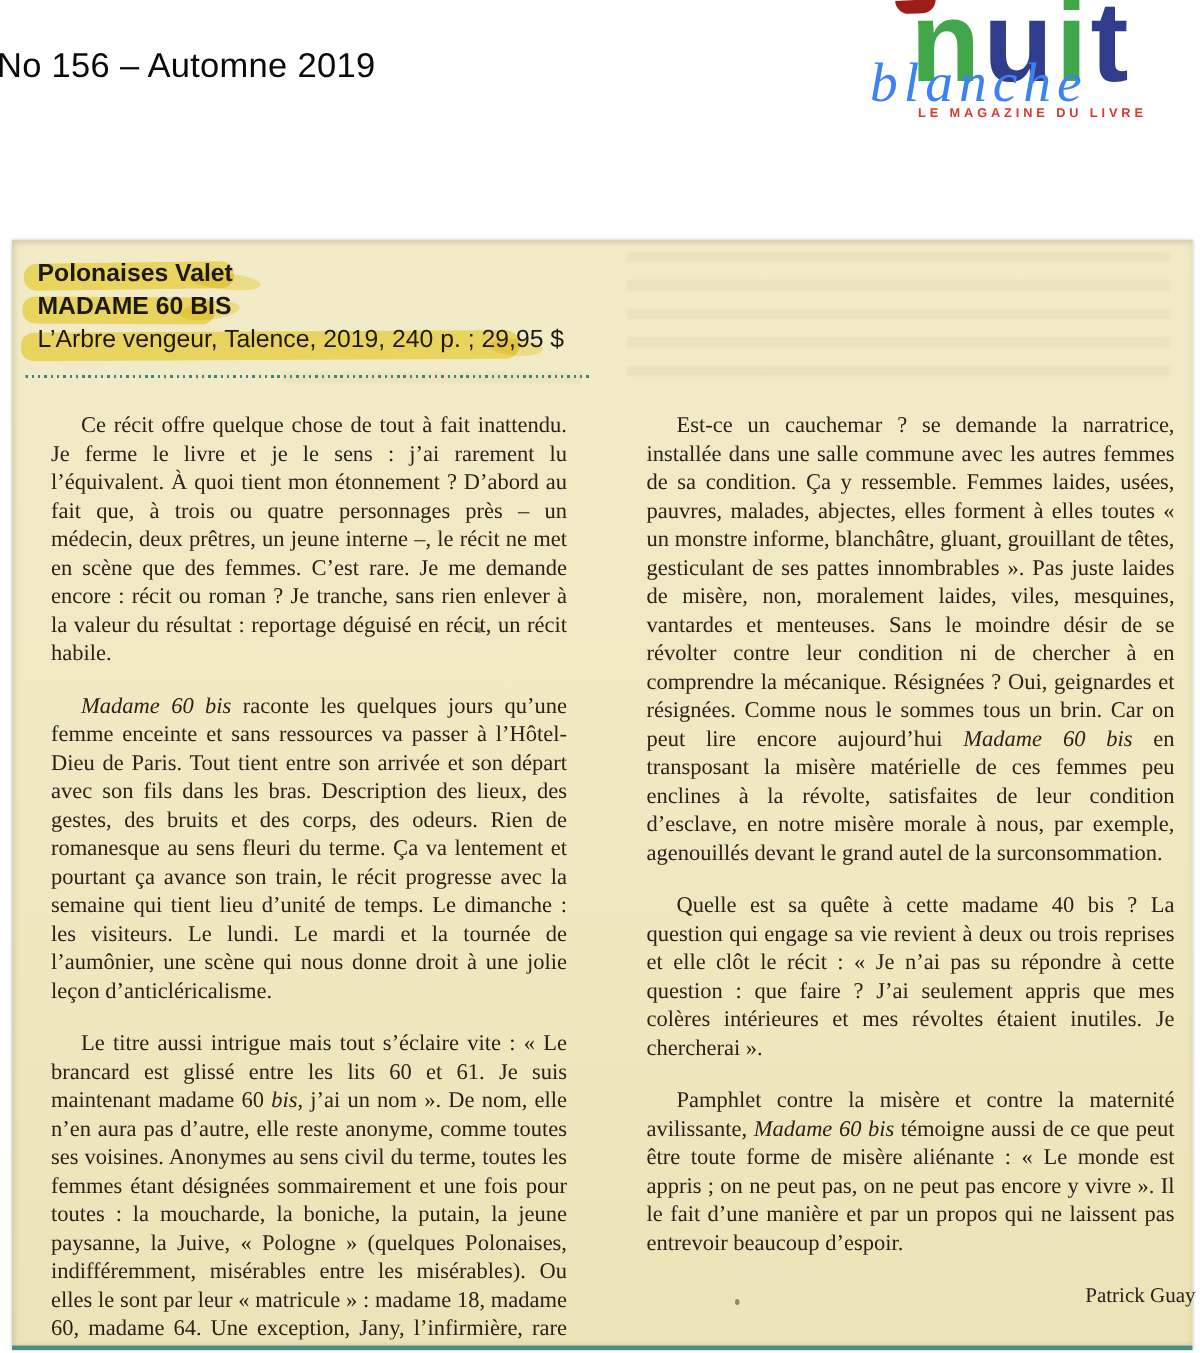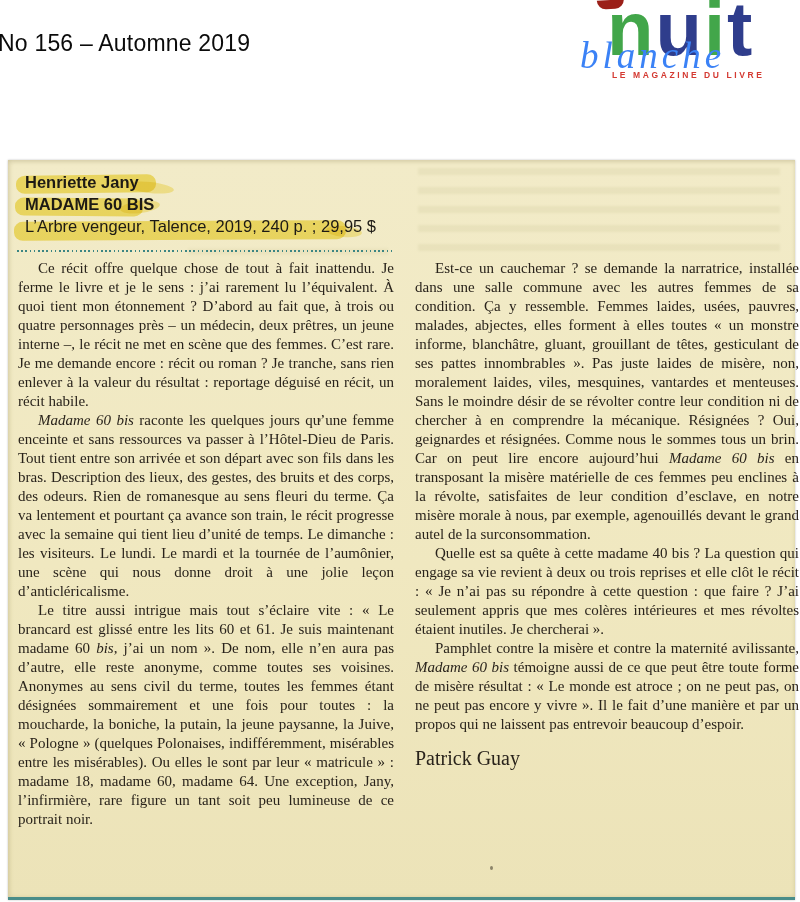--- a/index.html
+++ b/index.html
@@ -30,23 +30,23 @@
   .review-author{font-size:16.5px;font-weight:700;line-height:22px;position:relative;}
   .review-title{font-size:16.5px;font-weight:700;line-height:22px;position:relative;}
   .review-pub{font-size:16.5px;font-weight:400;line-height:23px;position:relative;}
 
   .dotted-rule{position:absolute;left:9px;top:90px;width:377px;height:2px;
     background:repeating-linear-gradient(90deg,var(--teal) 0 1.6px,transparent 1.6px 4.2px);}
 
   .col{position:absolute;top:99px;font-family:"Liberation Serif",serif;font-size:15px;line-height:19px;color:var(--ink);text-align:justify;hyphens:auto;}
   .col-left{left:10px;width:376px;height:634px;overflow:hidden;}
   .col-right{left:407px;width:384px;height:634px;overflow:hidden;}
-  .para{margin:0;text-indent:20px;}
+  .para{margin:16px;text-indent:20px;}
   .it{font-style:italic;}
-  .signature{margin:15px 2px 0 0;text-align:left;text-indent:0;font-size:20px;}
+  .signature{margin:15px 2px 0 0;text-align:right;text-indent:0;font-size:14px;}
 
   
   .bleed{position:absolute;pointer-events:none;filter:blur(1px);
     background:repeating-linear-gradient(180deg,rgba(130,125,60,.14) 0 7px,rgba(130,125,60,0) 7px 19px);}
   .bleed-1{left:410px;top:8px;width:362px;height:84px;opacity:.55;}
   .bleed-2{left:180px;top:88px;width:200px;height:14px;opacity:.4;}
   .speck{position:absolute;width:3px;height:4px;background:rgba(60,55,40,.55);border-radius:50%;}
 </style>
 </head>
 <body>
@@ -68,32 +68,32 @@
   <div class="speck" style="left:482px;top:706px;"></div>
 
   <div class="hl" style="left:8px;top:15px;width:140px;height:18px;transform:rotate(-.8deg);"></div>
   <div class="hl-tail" style="left:118px;top:22px;width:48px;height:11px;transform:rotate(6deg);"></div>
   <div class="hl" style="left:7px;top:38px;width:128px;height:18px;transform:rotate(.4deg);"></div>
   <div class="hl-tail" style="left:112px;top:41px;width:40px;height:12px;transform:rotate(-7deg);"></div>
   <div class="hl" style="left:6px;top:61px;width:332px;height:19px;transform:rotate(-.3deg);"></div>
   <div class="hl-tail" style="left:318px;top:66px;width:36px;height:11px;transform:rotate(5deg);"></div>
 
   <div class="review-header">
-    <div class="review-author">Henriette Jany</div>
+    <div class="review-author">Polonaises Valet</div>
     <div class="review-title">MADAME 60 BIS</div>
     <div class="review-pub">L’Arbre vengeur, Talence, 2019, 240 p. ; 29,95 $</div>
   </div>
 
   <div class="dotted-rule"></div>
 
   <div class="col col-left" lang="fr">
       <p class="para"><span>Ce récit offre quelque chose de tout à fait inattendu. Je ferme le livre et je le sens : j’ai rarement lu l’équivalent. À quoi tient mon étonnement ? D’abord au fait que, à trois ou quatre personnages près – un médecin, deux prêtres, un jeune interne –, le récit ne met en scène que des femmes. C’est rare. Je me demande encore : récit ou roman ? Je tranche, sans rien enlever à la valeur du résultat : reportage déguisé en récit, un récit habile.</span></p>
       <p class="para"><span class="it">Madame 60 bis</span><span> raconte les quelques jours qu’une femme enceinte et sans ressources va passer à l’Hôtel-Dieu de Paris. Tout tient entre son arrivée et son départ avec son fils dans les bras. Description des lieux, des gestes, des bruits et des corps, des odeurs. Rien de romanesque au sens fleuri du terme. Ça va lentement et pourtant ça avance son train, le récit progresse avec la semaine qui tient lieu d’unité de temps. Le dimanche : les visiteurs. Le lundi. Le mardi et la tournée de l’aumônier, une scène qui nous donne droit à une jolie leçon d’anticléricalisme.</span></p>
       <p class="para"><span>Le titre aussi intrigue mais tout s’éclaire vite : « Le brancard est glissé entre les lits 60 et 61. Je suis maintenant madame 60 </span><span class="it">bis</span><span>, j’ai un nom ». De nom, elle n’en aura pas d’autre, elle reste anonyme, comme toutes ses voisines. Anonymes au sens civil du terme, toutes les femmes étant désignées sommairement et une fois pour toutes : la moucharde, la boniche, la putain, la jeune paysanne, la Juive, « Pologne » (quelques Polonaises, indifféremment, misérables entre les misérables). Ou elles le sont par leur « matricule » : madame 18, madame 60, madame 64. Une exception, Jany, l’infirmière, rare figure un tant soit peu lumineuse de ce portrait noir.</span></p>
     </div>
   <div class="col col-right" lang="fr">
       <p class="para"><span>Est-ce un cauchemar ? se demande la narratrice, installée dans une salle commune avec les autres femmes de sa condition. Ça y ressemble. Femmes laides, usées, pauvres, malades, abjectes, elles forment à elles toutes « un monstre informe, blanchâtre, gluant, grouillant de têtes, gesticulant de ses pattes innombrables ». Pas juste laides de misère, non, moralement laides, viles, mesquines, vantardes et menteuses. Sans le moindre désir de se révolter contre leur condition ni de chercher à en comprendre la mécanique. Résignées ? Oui, geignardes et résignées. Comme nous le sommes tous un brin. Car on peut lire encore aujourd’hui </span><span class="it">Madame 60 bis</span><span> en transposant la misère matérielle de ces femmes peu enclines à la révolte, satisfaites de leur condition d’esclave, en notre misère morale à nous, par exemple, agenouillés devant le grand autel de la surconsommation.</span></p>
       <p class="para"><span>Quelle est sa quête à cette madame 40 bis ? La question qui engage sa vie revient à deux ou trois reprises et elle clôt le récit : « Je n’ai pas su répondre à cette question : que faire ? J’ai seulement appris que mes colères intérieures et mes révoltes étaient inutiles. Je chercherai ».</span></p>
-      <p class="para"><span>Pamphlet contre la misère et contre la maternité avilissante, </span><span class="it">Madame 60 bis</span><span> témoigne aussi de ce que peut être toute forme de misère résultat : « Le monde est atroce ; on ne peut pas, on ne peut pas encore y vivre ». Il le fait d’une manière et par un propos qui ne laissent pas entrevoir beaucoup d’espoir.</span></p>
+      <p class="para"><span>Pamphlet contre la misère et contre la maternité avilissante, </span><span class="it">Madame 60 bis</span><span> témoigne aussi de ce que peut être toute forme de misère aliénante : « Le monde est appris ; on ne peut pas, on ne peut pas encore y vivre ». Il le fait d’une manière et par un propos qui ne laissent pas entrevoir beaucoup d’espoir.</span></p>
       <p class="para signature">Patrick Guay</p>
     </div>
 
 </div>
 
 </body></html>

